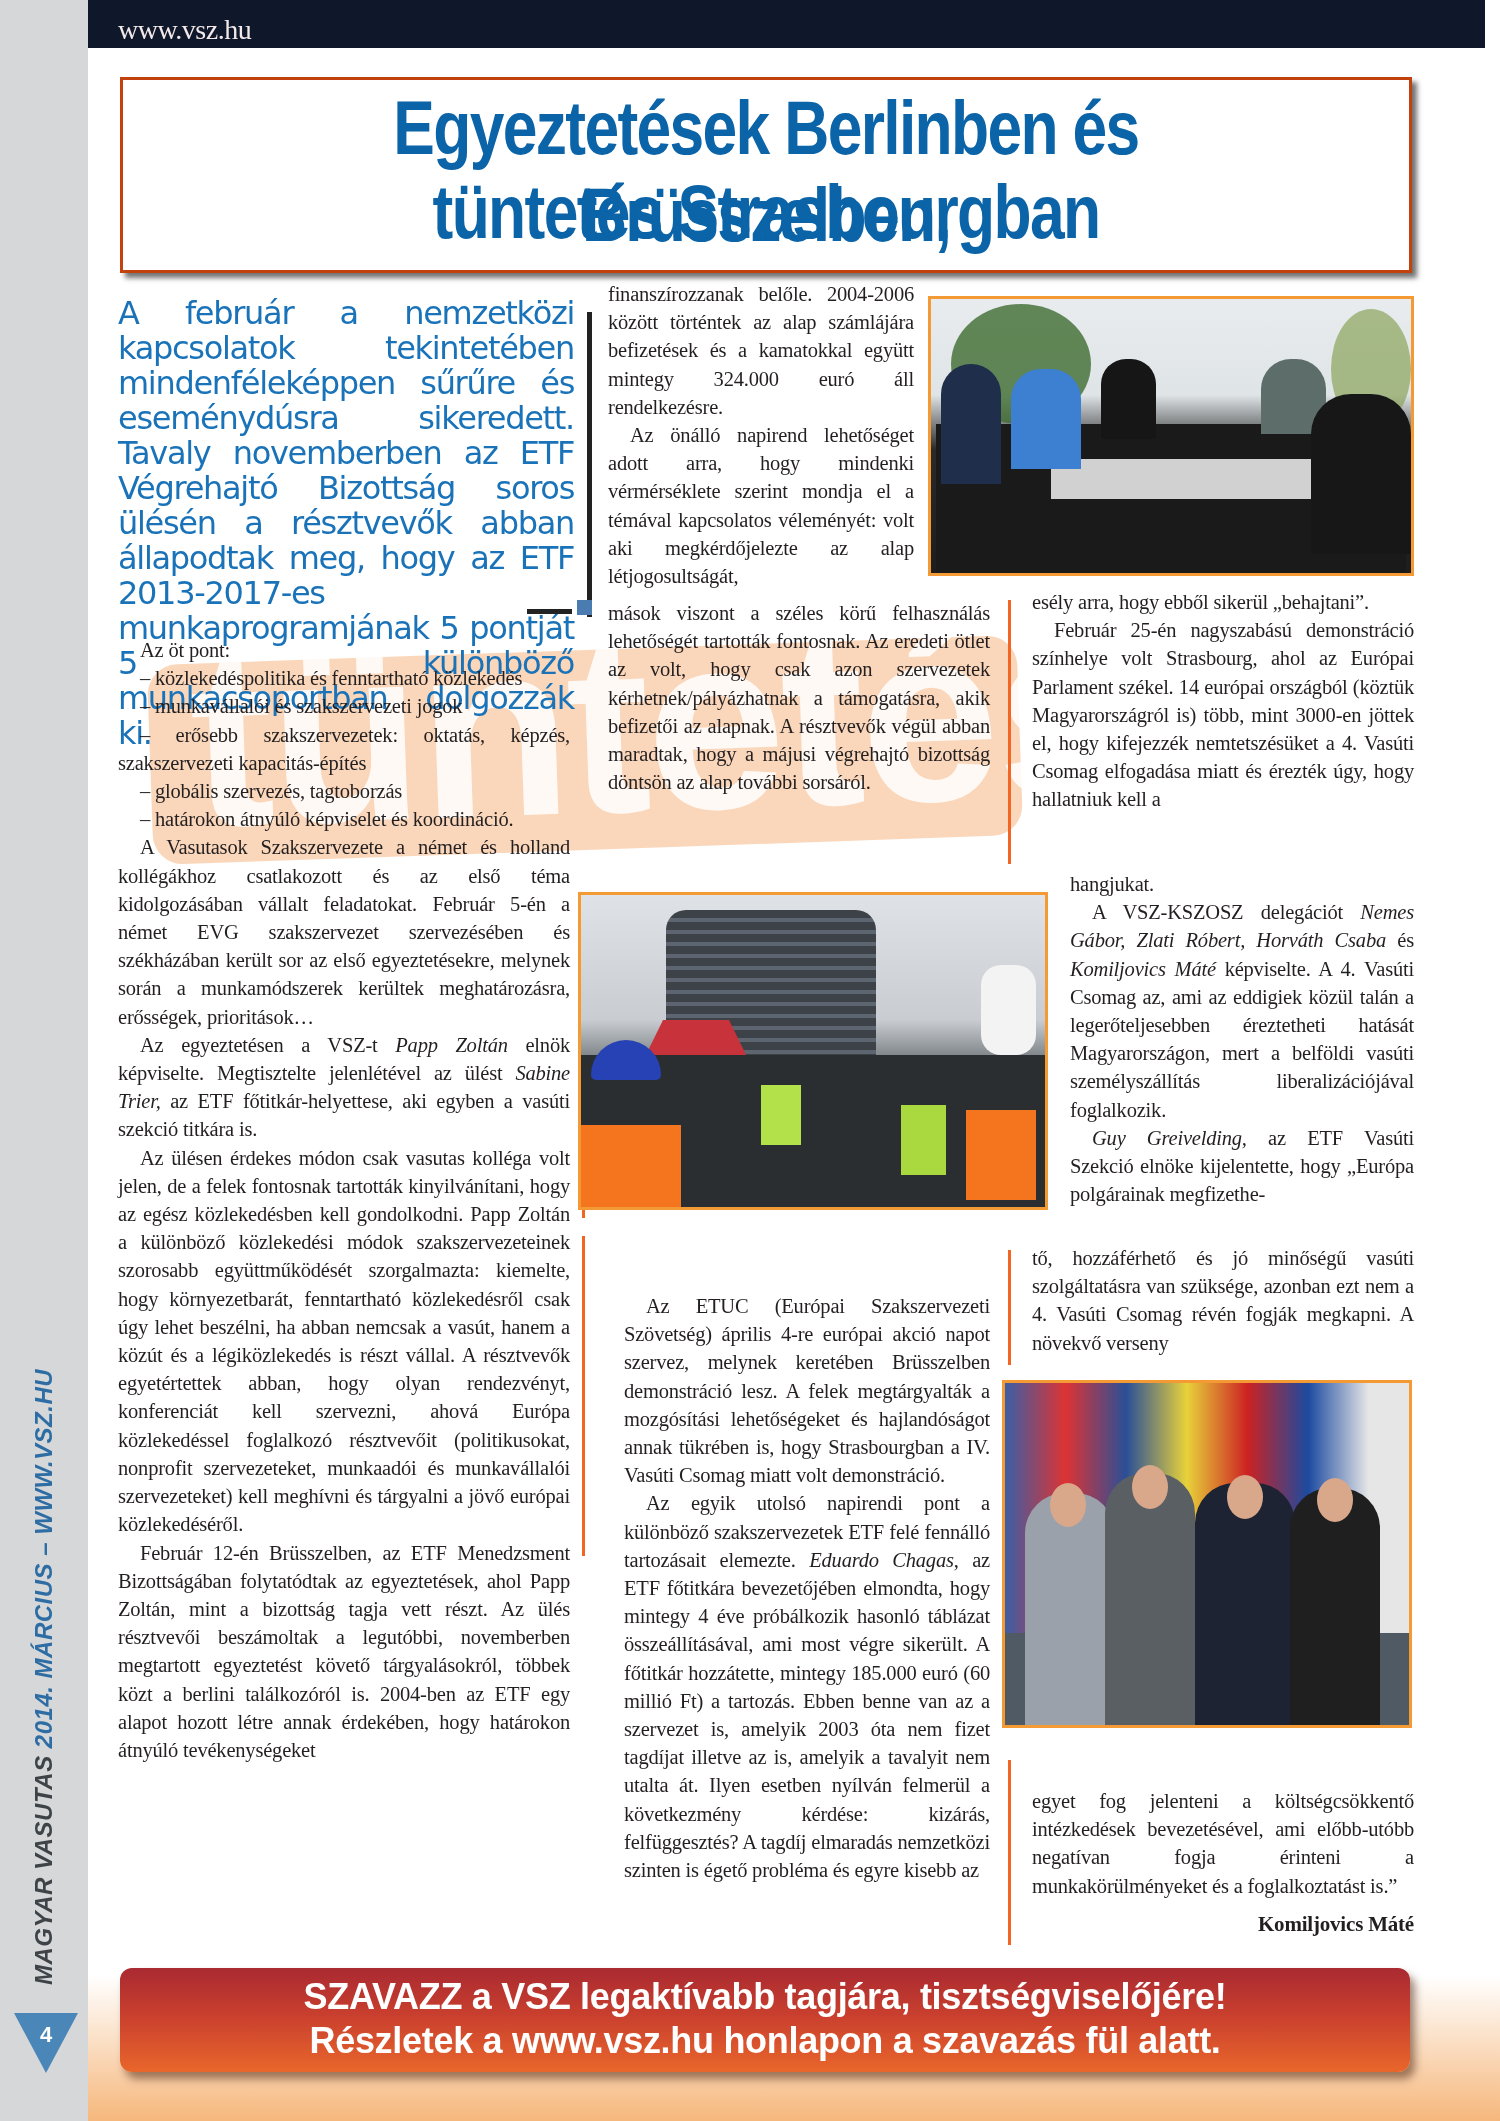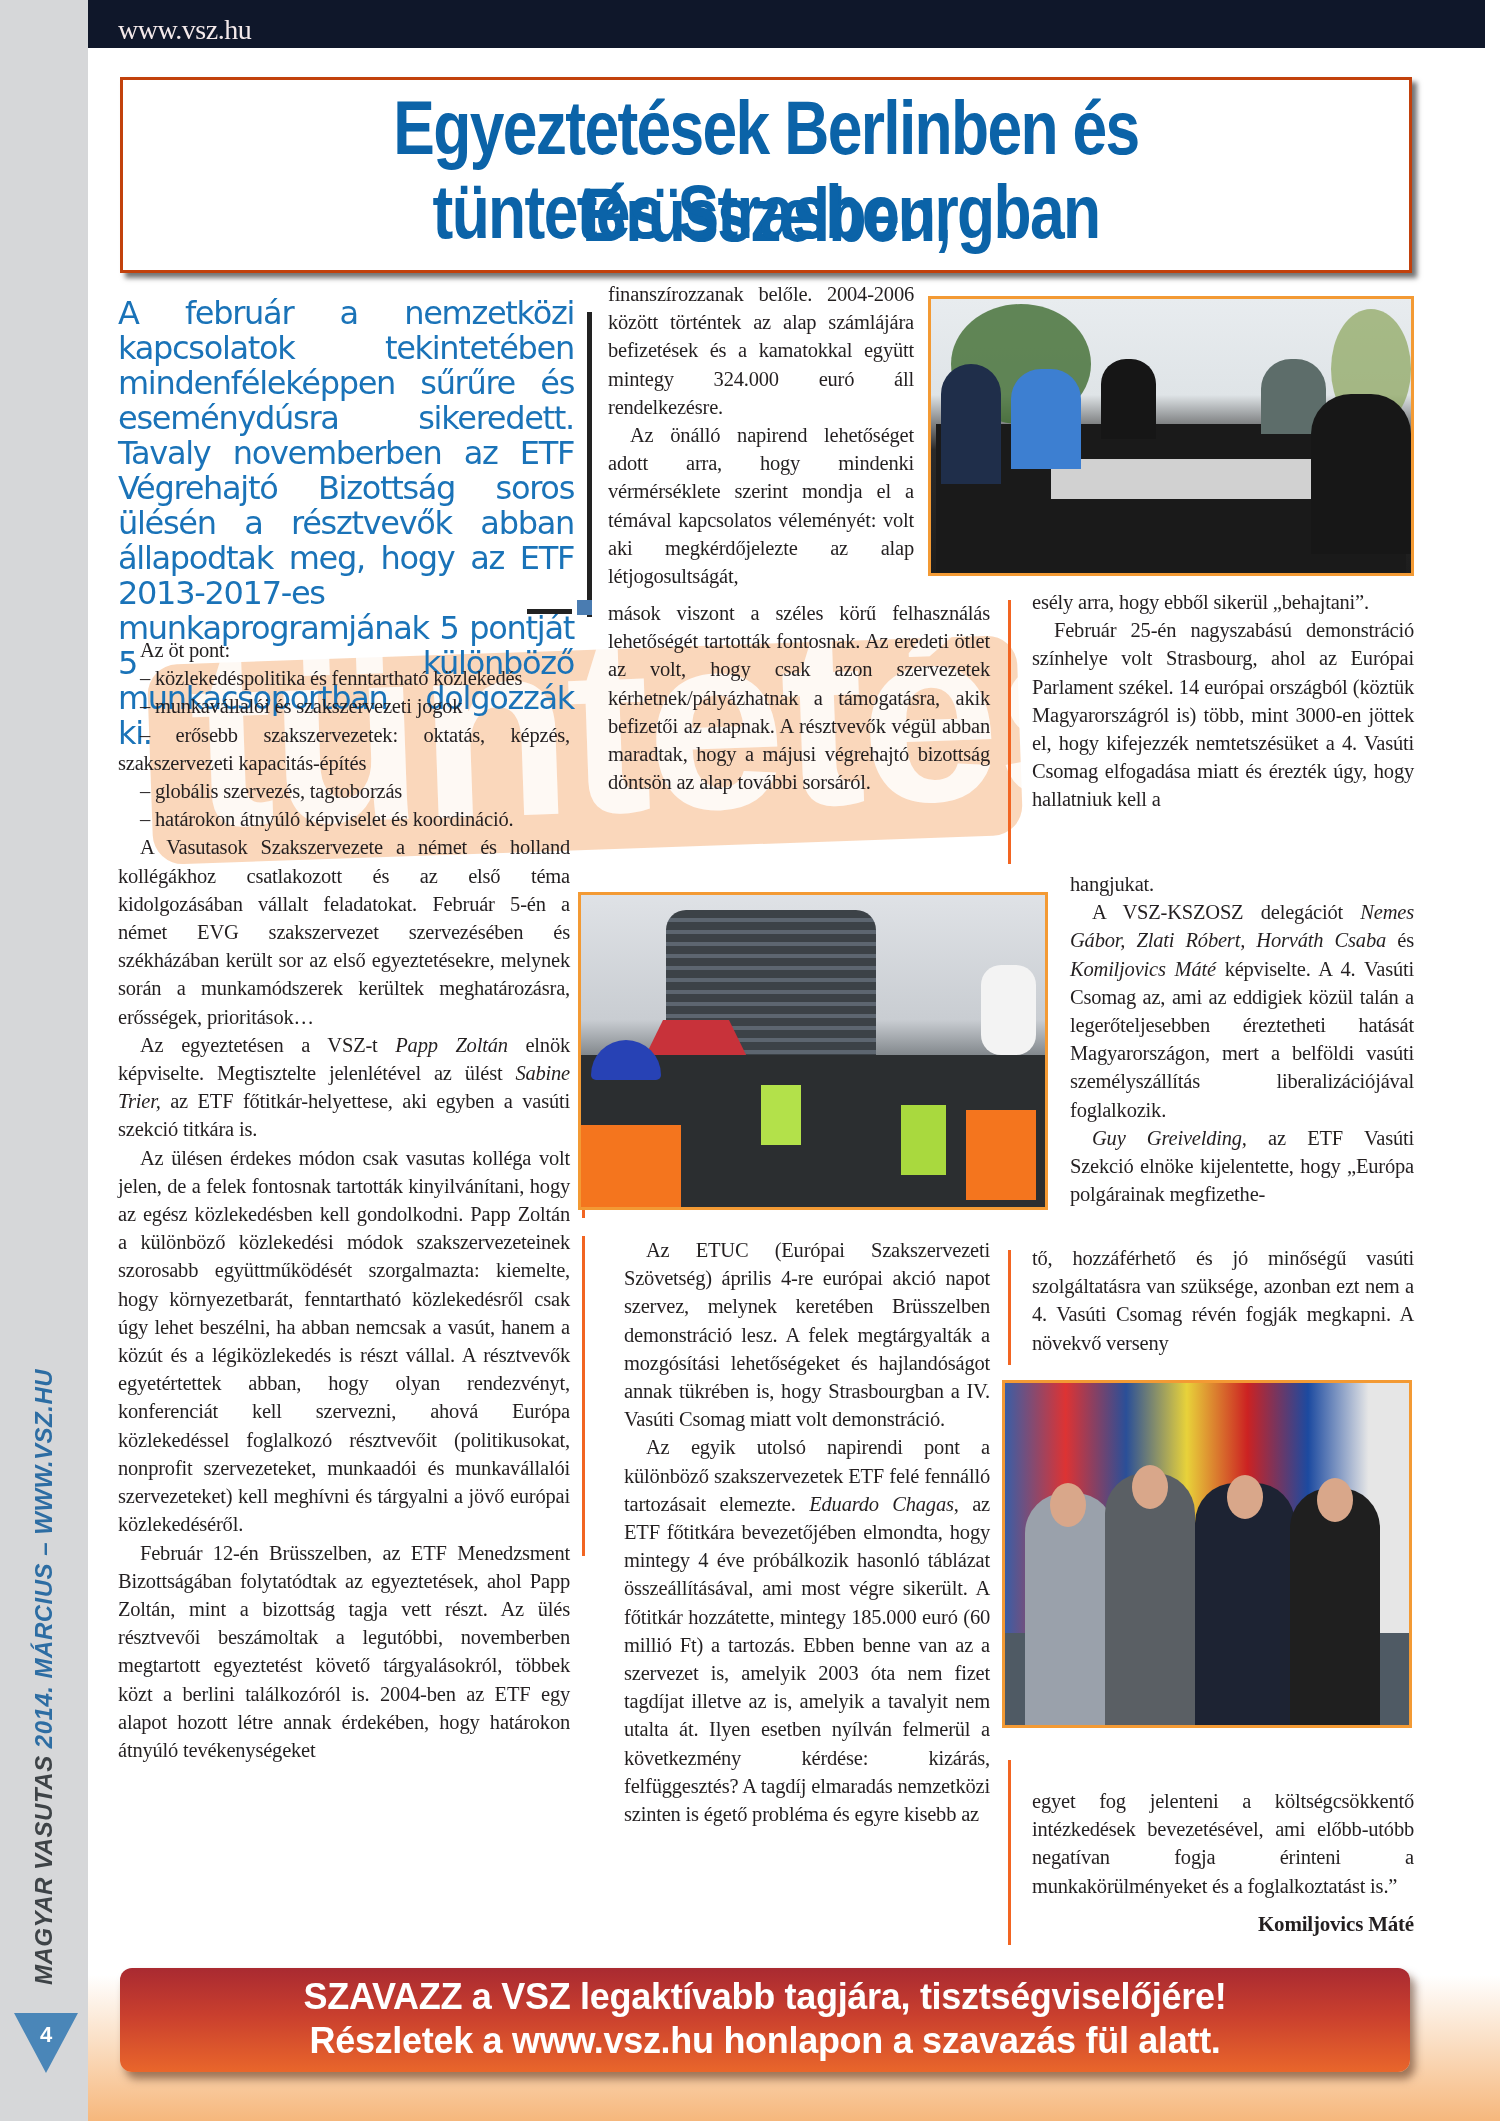--- a/index.html
+++ b/index.html
@@ -48,21 +48,21 @@
   .lead-sq { position: absolute; left: 577px; top: 600px; width: 15px; height: 15px; background: #4a7cb1; }
   .lead-dash { position: absolute; left: 527px; top: 609px; width: 45px; height: 5px; background: #222; }
 
   
   .col { position: absolute; font-size: 20.5px; line-height: 28.2px; text-align: justify; hyphens: manual; letter-spacing: -0.2px; }
   .col p { text-indent: 22px; }
   .col p.noind { text-indent: 0; }
   .col1 { left: 118px; top: 636px; width: 452px; }
   .col2a { left: 608px; top: 280px; width: 306px; }
   .col2b { left: 608px; top: 599px; width: 382px; }
-  .col2c { left: 624px; top: 1236px; width: 366px; }
+  .col2c { left: 624px; top: 1292px; width: 366px; }
   .col3a { left: 1032px; top: 588px; width: 382px; }
   .col3d { left: 1032px; top: 1276px; width: 382px; }
   .col3e { left: 1032px; top: 1755px; width: 382px; margin-top: 32px; }
   .bold { font-weight: normal; }
   .list-item { text-indent: 22px; }
   .signature { text-align: right; font-weight: bold; margin-top: 10px; font-size: 21px; }
 
   
   .orule { position: absolute; width: 3px; background: #f26522; }
 

